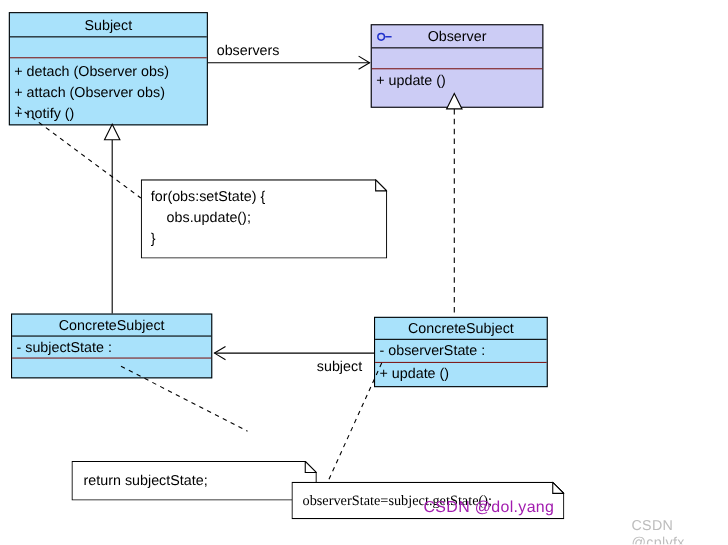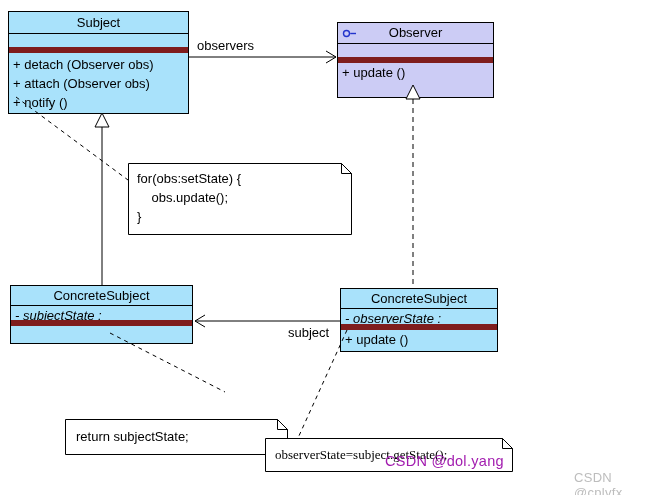--- a/index.html
+++ b/index.html
@@ -5,21 +5,21 @@
   html,body{margin:0;padding:0;background:#fff;}
   #canvas{
     position:relative;width:662px;height:495px;background:#ffffff;
     font-family:"Liberation Sans","DejaVu Sans",sans-serif;
     font-size:13px;color:#000;overflow:hidden;
   }
   
   .uml-class{position:absolute;box-sizing:border-box;border:1px solid #000;background:#A9E2FB;z-index:1;}
   .uml-class.interface{background:#CCCCF5;}
   .uml-title{position:relative;box-sizing:border-box;border-bottom:1px solid #000;text-align:center;overflow:hidden;}
-  .uml-attrs{box-sizing:border-box;border-bottom:6px solid #7f1d1d;overflow:hidden;font-style:italic;}
+  .uml-attrs{box-sizing:border-box;border-bottom:1px solid #7f1d1d;overflow:hidden;}
   .uml-methods{box-sizing:border-box;overflow:hidden;}
   .member{padding-left:4px;white-space:pre;}
   
   #cls-subject{left:8px;top:11px;width:181px;height:103px;}
   #cls-subject .uml-title{height:22px;line-height:21px;}
   #cls-subject .uml-attrs{height:19px;}
   #cls-subject .member{line-height:19px;}
   #cls-subject .uml-methods{padding-top:2px;}
   #cls-observer{left:337px;top:22px;width:157px;height:76px;}
   #cls-observer .uml-title{height:21px;line-height:20px;}

